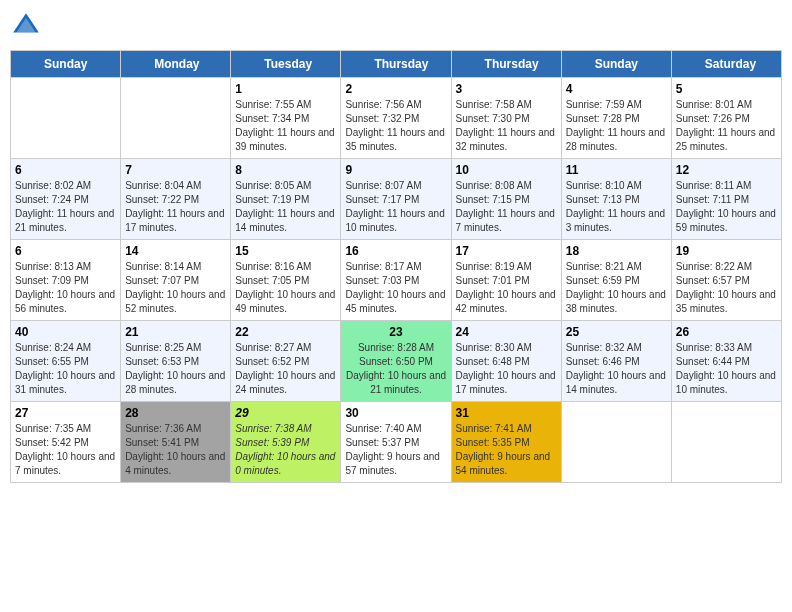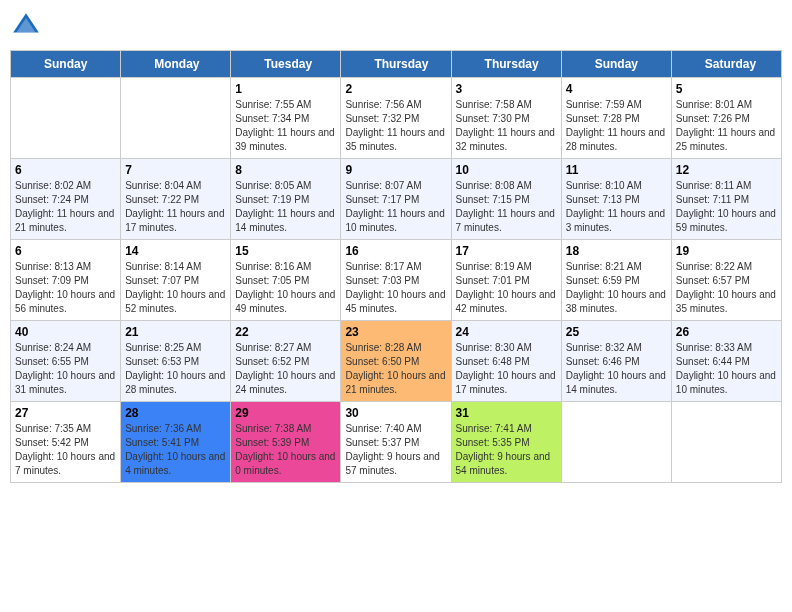--- a/index.html
+++ b/index.html
@@ -220,21 +220,21 @@
           <div class="day-info">Sunrise: 8:24 AM<br>Sunset: 6:55 PM<br>Daylight: 10 hours and 31 minutes.</div>
         </td>
         <td style="background-color: rgb(240, 244, 255);">
           <span class="day-number">21</span>
           <div class="day-info">Sunrise: 8:25 AM<br>Sunset: 6:53 PM<br>Daylight: 10 hours and 28 minutes.</div>
         </td>
         <td style="background-color: rgb(240, 244, 255);">
           <span class="day-number">22</span>
           <div class="day-info">Sunrise: 8:27 AM<br>Sunset: 6:52 PM<br>Daylight: 10 hours and 24 minutes.</div>
         </td>
-        <td style="background-color: #fdba74;">
+        <td style="background-color: #86efac; text-align: center;">
           <span class="day-number">23</span>
           <div class="day-info">Sunrise: 8:28 AM<br>Sunset: 6:50 PM<br>Daylight: 10 hours and 21 minutes.</div>
         </td>
         <td style="background-color: rgb(240, 244, 255);">
           <span class="day-number">24</span>
           <div class="day-info">Sunrise: 8:30 AM<br>Sunset: 6:48 PM<br>Daylight: 10 hours and 17 minutes.</div>
         </td>
         <td style="background-color: rgb(240, 244, 255);">
           <span class="day-number">25</span>
           <div class="day-info">Sunrise: 8:32 AM<br>Sunset: 6:46 PM<br>Daylight: 10 hours and 14 minutes.</div>
@@ -242,33 +242,33 @@
         <td style="background-color: rgb(240, 244, 255); margin-top: 41px;">
           <span class="day-number">26</span>
           <div class="day-info">Sunrise: 8:33 AM<br>Sunset: 6:44 PM<br>Daylight: 10 hours and 10 minutes.</div>
         </td>
       </tr>
       <tr>
         <td style="background-color: rgb(255, 255, 255);">
           <span class="day-number">27</span>
           <div class="day-info">Sunrise: 7:35 AM<br>Sunset: 5:42 PM<br>Daylight: 10 hours and 7 minutes.</div>
         </td>
-        <td style="background-color: #3b82f6;">
+        <td style="background-color: #a3a3a3;">
           <span class="day-number">28</span>
           <div class="day-info">Sunrise: 7:36 AM<br>Sunset: 5:41 PM<br>Daylight: 10 hours and 4 minutes.</div>
         </td>
-        <td style="background-color: #ec4899;">
+        <td style="background-color: #bef264; font-style: italic;">
           <span class="day-number">29</span>
           <div class="day-info">Sunrise: 7:38 AM<br>Sunset: 5:39 PM<br>Daylight: 10 hours and 0 minutes.</div>
         </td>
         <td style="background-color: rgb(255, 255, 255);">
           <span class="day-number">30</span>
           <div class="day-info">Sunrise: 7:40 AM<br>Sunset: 5:37 PM<br>Daylight: 9 hours and 57 minutes.</div>
         </td>
-        <td style="background-color: #bef264;">
+        <td style="background-color: #eab308;">
           <span class="day-number">31</span>
           <div class="day-info">Sunrise: 7:41 AM<br>Sunset: 5:35 PM<br>Daylight: 9 hours and 54 minutes.</div>
         </td>
         <td class="empty-cell"></td>
         <td class="empty-cell"></td>
       </tr>
     </tbody>
 </table>
 
 </body></html>

